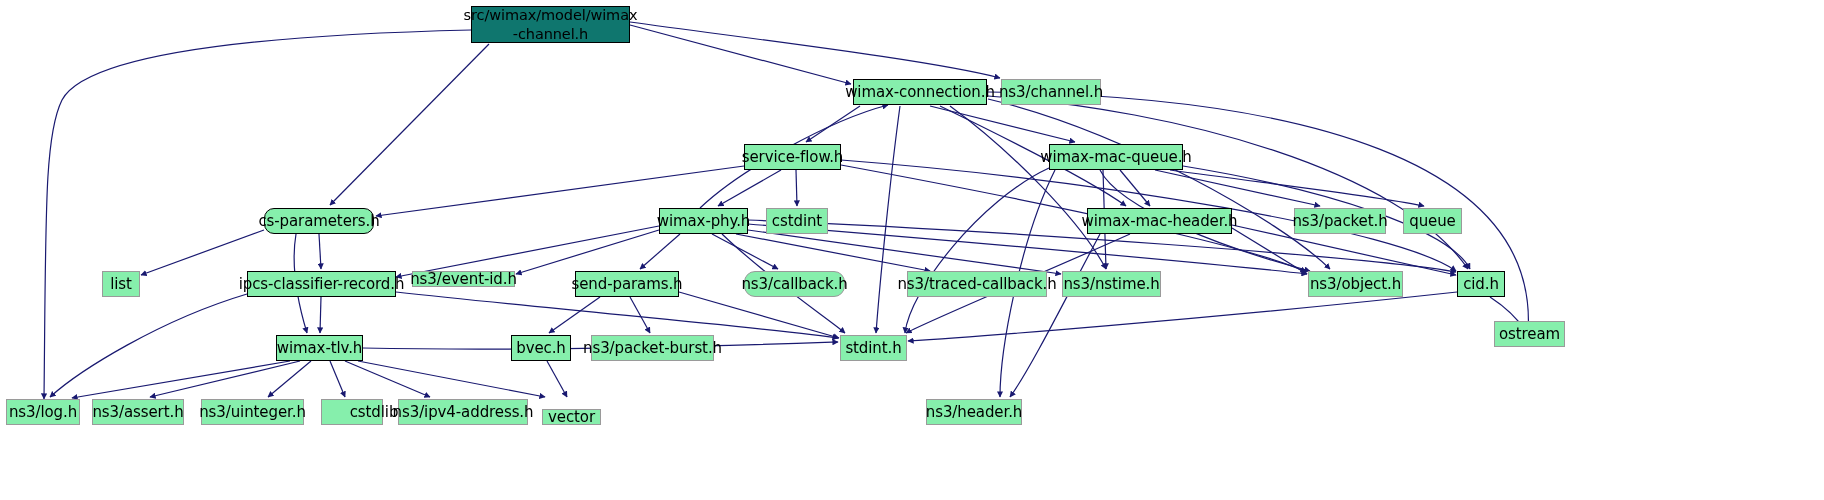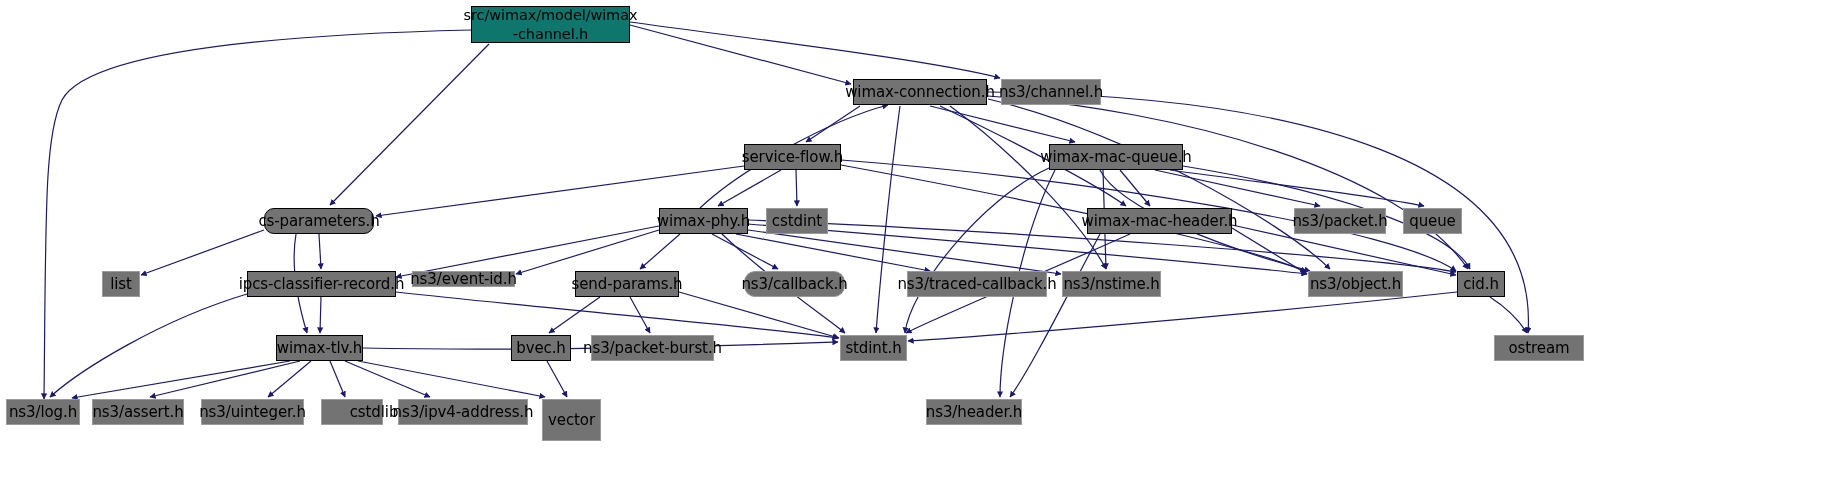--- a/index.html
+++ b/index.html
@@ -9,21 +9,21 @@
     height:500px;
     background:#ffffff;
     font-family:"DejaVu Sans","Liberation Sans",sans-serif;
     overflow:hidden;
   }
   #edges{position:absolute;left:0;top:0;width:1824px;height:500px;}
   .node{
     position:absolute;
     box-sizing:border-box;
     border:1px solid #9a9a9a;
-    background:#737373;
+    background:#86efac;
     color:#000000;
     font-size:15px;
     line-height:1.12;
     display:flex;
     align-items:center;
     justify-content:center;
     text-align:center;
     white-space:pre;
     letter-spacing:-0.1px;
   }
@@ -125,22 +125,22 @@
       <div class="node bold" style="left: 575px; top: 271px; width: 104px; height: 26px;">send-params.h</div>
       <div class="node" style="left: 744px; top: 271px; width: 101px; height: 26px; border-radius: 11px;">ns3/callback.h</div>
       <div class="node" style="left: 907px; top: 271px; width: 140px; height: 26px;">ns3/traced-callback.h</div>
       <div class="node" style="left: 1062px; top: 271px; width: 99px; height: 26px;">ns3/nstime.h</div>
       <div class="node" style="left: 1308px; top: 271px; width: 95px; height: 26px;">ns3/object.h</div>
       <div class="node bold" style="left: 1457px; top: 271px; width: 48px; height: 26px;">cid.h</div>
       <div class="node bold" style="left: 276px; top: 335px; width: 87px; height: 26px;">wimax-tlv.h</div>
       <div class="node bold" style="left: 511px; top: 335px; width: 60px; height: 26px;">bvec.h</div>
       <div class="node" style="left: 591px; top: 335px; width: 123px; height: 26px;">ns3/packet-burst.h</div>
       <div class="node" style="left: 840px; top: 335px; width: 67px; height: 26px; text-align: right;">stdint.h</div>
-      <div class="node" style="left: 1494px; top: 335px; width: 90px; height: 26px;">ostream</div>
+      <div class="node" style="left: 1494px; top: 321px; width: 71px; height: 26px;">ostream</div>
       <div class="node" style="left: 6px; top: 399px; width: 74px; height: 26px;">ns3/log.h</div>
       <div class="node" style="left: 92px; top: 399px; width: 92px; height: 26px;">ns3/assert.h</div>
       <div class="node" style="left: 201px; top: 399px; width: 103px; height: 26px;">ns3/uinteger.h</div>
       <div class="node" style="left: 321px; top: 399px; width: 62px; height: 26px; padding-left: 44px;">cstdlib</div>
       <div class="node" style="left: 398px; top: 399px; width: 130px; height: 26px;">ns3/ipv4-address.h</div>
-      <div class="node" style="left: 542px; top: 399px; width: 59px; height: 42px;">vector</div>
+      <div class="node" style="left: 542px; top: 409px; width: 59px; height: 16px;">vector</div>
       <div class="node" style="left: 926px; top: 399px; width: 96px; height: 26px;">ns3/header.h</div>
     </div>
 </div>
 
 </body></html>

